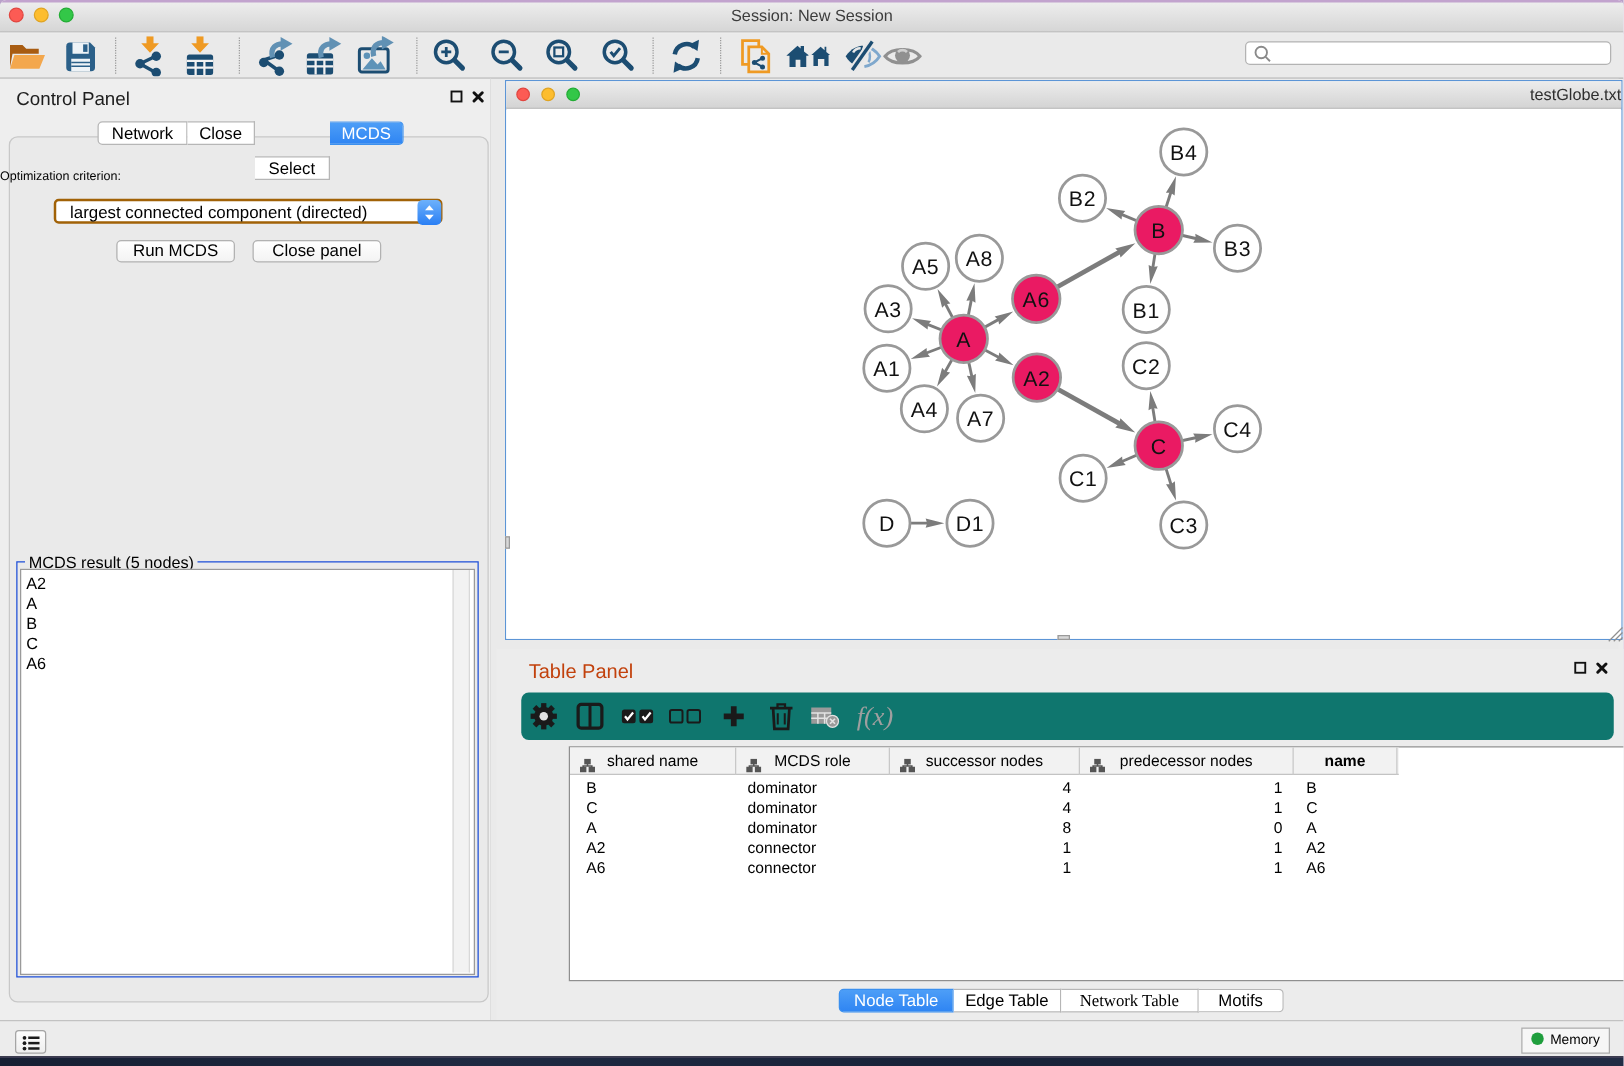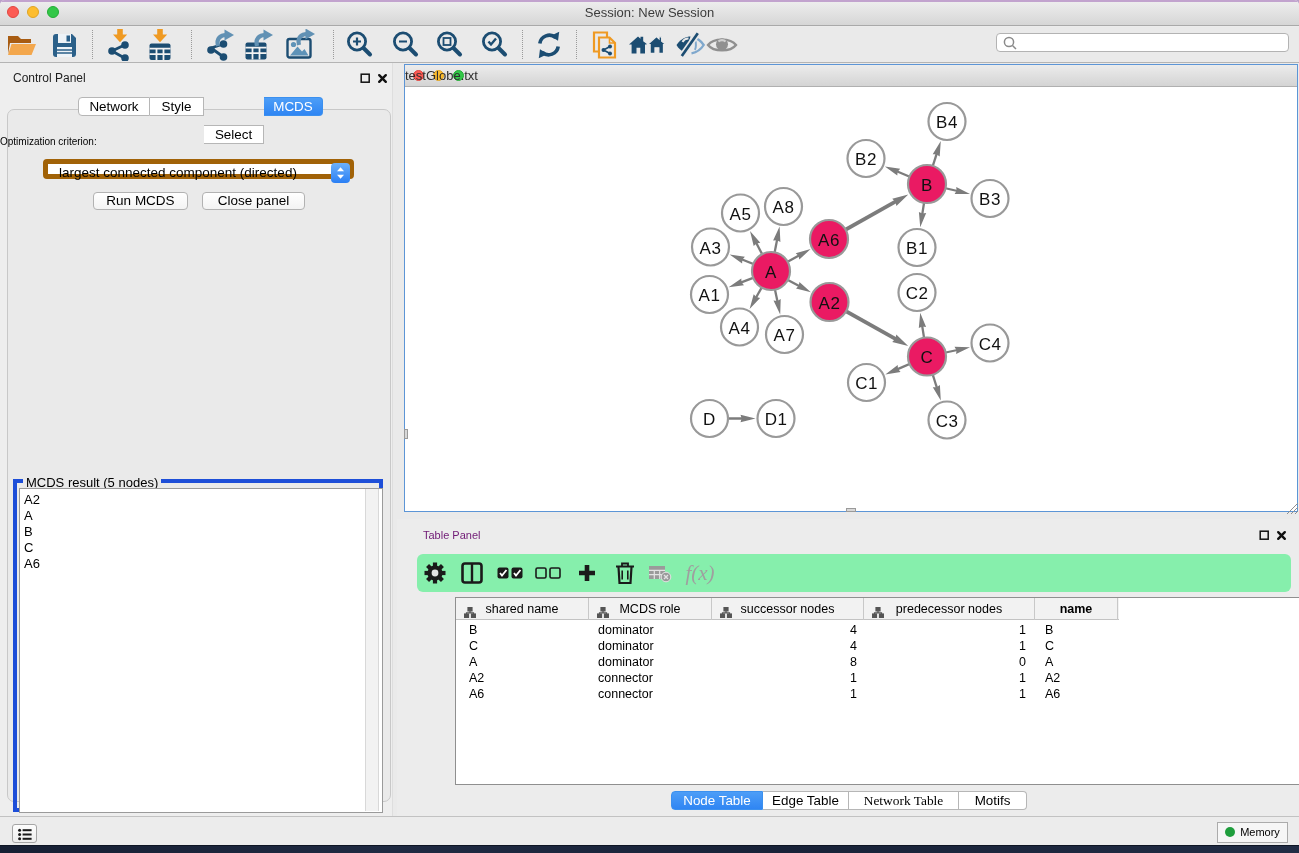--- a/index.html
+++ b/index.html
@@ -14,50 +14,50 @@
   background:linear-gradient(#efefef,#d6d6d6); border-bottom:1px solid #a9a9a9; border-radius:5px 5px 0 0; }
 #titlebar .title { position:absolute; left:0; right:0; top:5px; text-align:center; font-size:13px; color:#3c3c3c; }
 .tl { position:absolute; width:12px; height:12px; border-radius:50%; top:6px; }
 #toolbar { position:absolute; left:0; top:27px; width:1299px; height:36px; background:#eaeaea; border-bottom:1px solid #b4b4b4; }
 .tsep { position:absolute; top:3px; height:29px; width:0; border-left:1px dotted #9a9a9a; }
 .ticon { position:absolute; top:2px; }
 #searchbox { position:absolute; left:996px; top:6px; width:293px; height:19px; background:#fff; border:1px solid #b3b3b3; border-radius:4px; }
 
 
 #cpanel { position:absolute; left:0; top:63px; width:393px; height:753px; background:#eeeeee; border-right:1px solid #dedede; }
-#cpanel .ptitle { position:absolute; left:13px; top:8px; font-size:12px; color:#1d1d1d; }
+#cpanel .ptitle { position:absolute; left:13px; top:8px; font-size:15px; color:#1d1d1d; }
 #cpinner { position:absolute; left:7px; top:46px; width:384px; height:693px; background:#eaeaea; border:1px solid #c8c8c8; border-radius:7px; }
 .seg { position:absolute; display:flex; }
 .seg span { display:block; height:19px; line-height:18px; font-size:13.4px; color:#000; background:#fff; border:1px solid #b6b6b6; border-left:none; text-align:center; }
 .seg span:first-child { border-left:1px solid #b6b6b6; border-radius:4px 0 0 4px; }
 .seg span:last-child { border-radius:0 4px 4px 0; }
 .seg span.sel { background:linear-gradient(#4d9ef7,#2f85f3); color:#fff; border-color:#3b90ef; }
 #optlabel { position:absolute; left:0; width:396px; top:73px; text-align:left; font-size:10px; color:#000; }
-#combo { position:absolute; left:43px; top:96px; width:311px; height:20px; background:#fff; border:5px solid #a16207; border-radius:4px; font-size:13.5px; line-height:18px; padding-left:11px; color:#000; }
+#combo { position:absolute; left:43px; top:96px; width:311px; height:20px; background:#fff; border:2px solid #a16207; border-radius:4px; font-size:13.5px; line-height:18px; padding-left:11px; color:#000; }
 #combo .stepper { position:absolute; right:-1px; top:-1px; width:19px; height:20px; border-radius:4px; background:linear-gradient(#6db1fb,#2a7ff4); }
 .btn { position:absolute; height:18px; background:linear-gradient(#ffffff,#f3f3f3); border:1px solid #b2b2b2; border-radius:4px; font-size:13.5px; text-align:center; line-height:16px; color:#000; }
-#mcdsbox { position:absolute; left:13px; top:416px; width:370px; height:333px; border:4px solid #1d4ed8; }
+#mcdsbox { position:absolute; left:13px; top:386px; width:370px; height:333px; border:1px solid #1d4ed8; }
 #mcdsbox .legend { position:absolute; left:6px; top:-8px; background:#eaeaea; padding:0 3px; font-size:13px; color:#000; }
 #mcdslist { position:absolute; left:2px; top:5px; padding-top:3px; width:364px; height:325px; background:#fff; border:1px solid #9a9a9a; font-size:13px; }
 #mcdslist .sbar { position:absolute; left:345px; top:0px; width:14px; height:322px; background:#f2f2f2; border-left:1px solid #d8d8d8; border-right:1px solid #d8d8d8; }
 #mcdslist div.item { padding-left:4px; height:16px; line-height:16px; }
 
 
 #desk { position:absolute; left:393px; top:63px; width:902px; height:753px; background:#eaeaea; }
 
 
 #netwin { position:absolute; left:404px; top:64px; width:894px; height:448px; background:#fff; border:1px solid #5c95d6; }
 #nettitle { position:absolute; left:0; top:0; width:892px; height:22px; background:linear-gradient(#ececec,#d4d4d4); border-bottom:1px solid #b0b0b0; }
-#nettitle .title { position:absolute; left:0; right:0; top:3px; text-align:left; font-size:13px; color:#2e2e2e; }
+#nettitle .title { position:absolute; left:0; right:0; top:3px; text-align:right; font-size:13px; color:#2e2e2e; }
 .tl2 { position:absolute; width:11px; height:11px; border-radius:50%; top:5px; }
 
 
 #tpanel { position:absolute; left:397px; top:519px; width:902px; height:297px; background:#ececec; }
-#tpanel .ptitle { position:absolute; left:26px; top:10px; font-size:11px; color:#701a75; }
-#ttools { position:absolute; left:20px; top:35px; width:874px; height:38px; background:#86efac; border-radius:6px; }
+#tpanel .ptitle { position:absolute; left:26px; top:10px; font-size:16px; color:#c2410c; }
+#ttools { position:absolute; left:20px; top:35px; width:874px; height:38px; background:#0f766e; border-radius:6px; }
 #ttable { position:absolute; left:17px; top:78px; width:874px; height:188px; background:#fff; border:1px solid #8f8f8f;margin-left:41px; }
 #thead { position:absolute; left:0; top:0; width:663px; height:22px; background:#f2f2f2; border-bottom:1px solid #c3c3c3; }
 .hcell { position:absolute; top:0; height:22px; border-right:1px solid #c8c8c8; font-size:12.5px; color:#000; text-align:center; line-height:22px; }
 .trow { position:absolute; left:0; width:872px; height:16px; font-size:12.5px; line-height:16px; color:#000; }
 .trow span { position:absolute; }
 
 
 #statusbar { position:absolute; left:0; top:816px; width:1299px; height:29px; background:#ececec; border-top:1px solid #c2c2c2; }
 #memorybtn { position:absolute; right:11px; top:5px; width:71px; height:21px; background:#f6f6f6; border:1px solid #ababab; font-size:11px; text-align:center; line-height:19px; color:#000; }
 #listbtn { position:absolute; left:12px; top:7px; width:25px; height:19px; background:linear-gradient(#fdfdfd,#eee); border:1px solid #a5a5a5; border-radius:3px; }
@@ -192,21 +192,21 @@
       <div class="ptitle">Control Panel</div>
       <div class="abs" style="left:360px;top:7px;"><svg width="11" height="11" viewBox="0 0 11 11" style="">
             <rect x="1.2" y="1.2" width="8" height="8" fill="none" stroke="#111" stroke-width="1.5"></rect>
           </svg></div>
         <div class="abs" style="left:377px;top:7px;"><svg width="11" height="11" viewBox="0 0 11 11" style="">
             <path d="M2.2 2.2 L8.8 8.8 M8.8 2.2 L2.2 8.8" stroke="#111" stroke-width="2.4" stroke-linecap="round"></path>
           </svg></div>
       <div id="cpinner"></div>
       <div class="seg" style="left:78px;top:34px;">
         <span style="width:72px;">Network</span>
-          <span style="width:54px;">Style</span>
+          <span style="width:54px;">Close</span>
           <span style="width:60px;margin-top:28px;">Select</span>
           <span class="sel" style="width:59px;">MCDS</span>
       </div>
       <div id="optlabel">Optimization criterion:</div>
       <div id="combo">largest connected component (directed)<div class="stepper">
             <svg width="19" height="20" viewBox="0 0 19 20" style="position:absolute;left:0;top:0;">
               <path d="M6 8.2 L9.5 4.2 L13 8.2 Z" fill="#fff"></path>
               <path d="M6 11.8 L9.5 15.8 L13 11.8 Z" fill="#fff"></path>
             </svg>
           </div></div>

